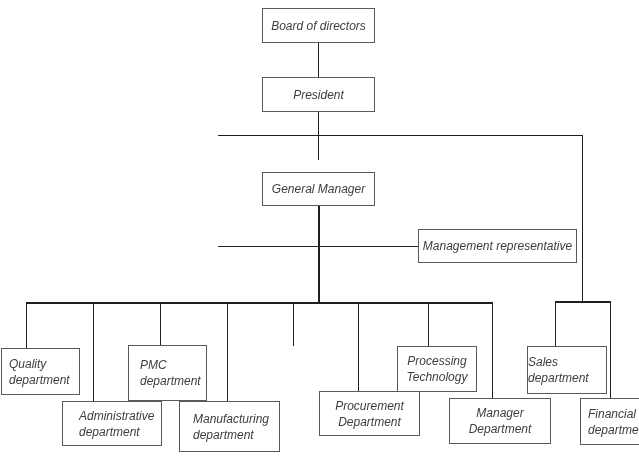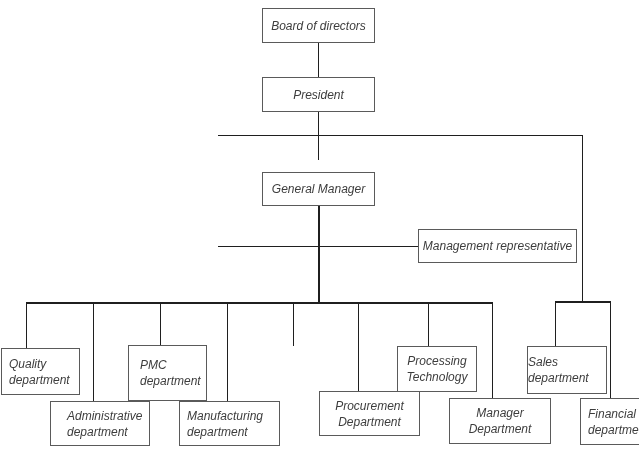--- a/index.html
+++ b/index.html
@@ -59,29 +59,29 @@
     <span>General Manager</span>
   </div>
   <div class="node c" style="left:418px;top:229px;width:159px;height:34px">
     <span>Management representative</span>
   </div>
 
   <div class="node l" style="left:1px;top:348px;width:79px;height:47px;padding-left:7px">
     <span>Quality
 department</span>
   </div>
-  <div class="node l" style="left:50px;top:401px;width:100px;height:45px;padding-left:16px">
+  <div class="node l" style="left:62px;top:401px;width:100px;height:45px;padding-left:16px">
     <span>Administrative
 department</span>
   </div>
   <div class="node l" style="left:128px;top:345px;width:79px;height:56px;padding-left:11px">
     <span>PMC
 department</span>
   </div>
-  <div class="node l" style="left:179px;top:401px;width:101px;height:45px;padding-left:7px">
+  <div class="node l" style="left:179px;top:401px;width:101px;height:51px;padding-left:13px">
     <span>Manufacturing
 department</span>
   </div>
   <div class="node c" style="left:319px;top:391px;width:101px;height:45px">
     <span>Procurement
 Department</span>
   </div>
   <div class="node c" style="left:397px;top:346px;width:80px;height:46px">
     <span>Processing
 Technology</span>

